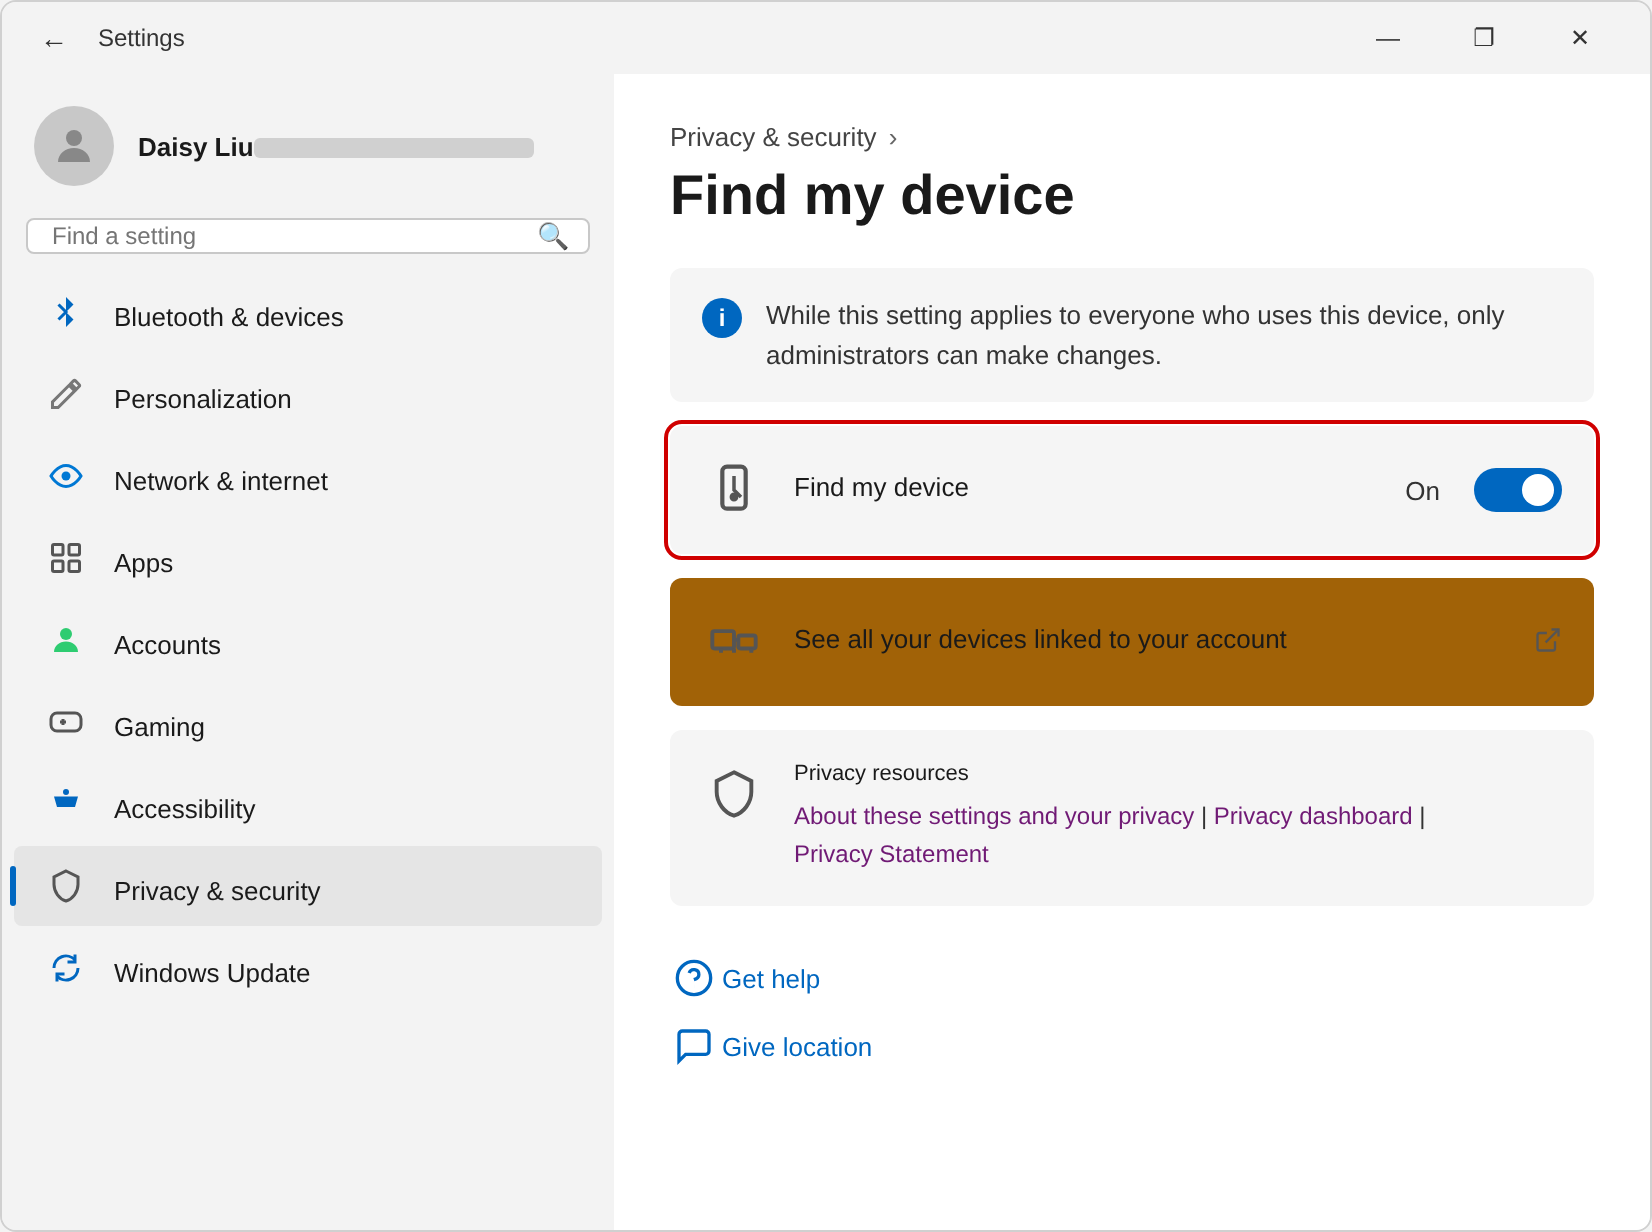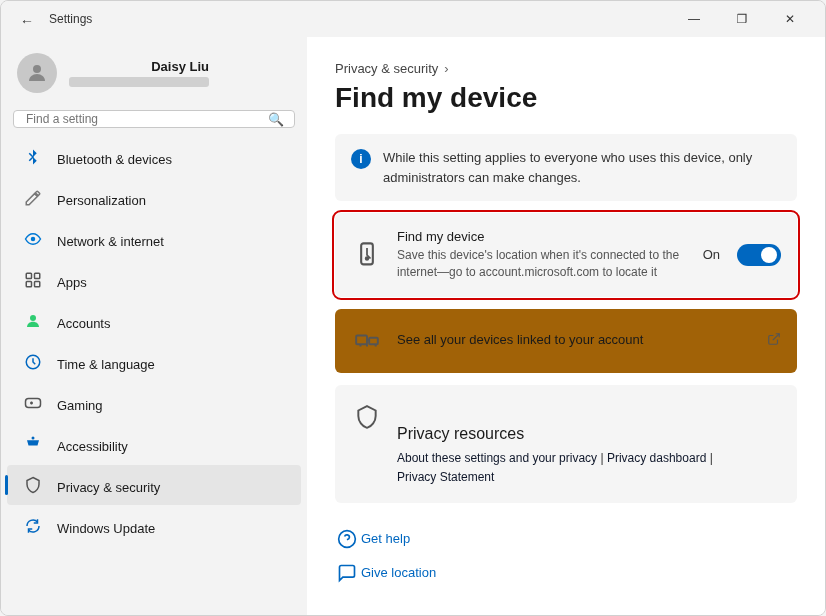--- a/index.html
+++ b/index.html
@@ -87,21 +87,21 @@
       width: 40px; height: 40px;
       background: #c8c8c8;
       border-radius: 50%;
       display: flex; align-items: center; justify-content: center;
       color: #666;
       font-size: 20px;
       flex-shrink: 0;
     }
 
     .user-info {
-      display: flex; flex-direction: column; text-align: right;
+      display: flex;  text-align: right;
     }
 
     .user-name {
       font-size: 13px;
       font-weight: 600;
       color: #1a1a1a;
     }
 
     .user-email {
       font-size: 11px;
@@ -342,35 +342,34 @@
       width: 32px; height: 32px;
       display: flex; align-items: center; justify-content: center;
       font-size: 18px;
       color: #555;
       flex-shrink: 0;
     }
 
     .resources-content {}
 
     .resources-title {
-      font-size: 16px;
+      font-size: 11px;
       font-weight: 500;
       color: #1a1a1a;
       margin-bottom: 6px;
-      margin-top: 24px;
     }
 
     .resources-links {
       font-size: 12px;
       color: #333;
       line-height: 1.6;
     }
 
     .resources-links a {
-      color: #0f172a;
+      color: #701a75;
       text-decoration: none;
       margin-top: 40px;
     }
 
     .action-links {
       display: flex;
       flex-direction: column;
       gap: 10px;
       padding-top: 4px;
     }
@@ -477,29 +476,20 @@
           <span class="nav-icon">
             <svg width="18" height="18" viewBox="0 0 24 24" fill="#2ecc71">
                 <circle cx="12" cy="8" r="4"></circle>
                 <path d="M4 20c0-4 3.6-7 8-7s8 3 8 7"></path>
               </svg>
           </span>
           <span class="nav-label">Accounts</span>
         </div>
         <div class="nav-item">
           <span class="nav-icon">
-            <svg width="18" height="18" viewBox="0 0 24 24" fill="none" stroke="#0067c0" stroke-width="2">
-                <circle cx="12" cy="12" r="9"></circle>
-                <path d="M12 7v5l3 3"></path>
-              </svg>
-          </span>
-          <span class="nav-label">Time &amp; language</span>
-        </div>
-        <div class="nav-item">
-          <span class="nav-icon">
             <svg width="18" height="18" viewBox="0 0 24 24" fill="none" stroke="#555" stroke-width="2">
                 <rect x="2" y="6" width="20" height="12" rx="4"></rect>
                 <path d="M8 12h4M10 10v4M16 12h.01M14 12h.01"></path>
               </svg>
           </span>
           <span class="nav-label">Gaming</span>
         </div>
         <div class="nav-item">
           <span class="nav-icon">
             <svg width="18" height="18" viewBox="0 0 24 24" fill="#0067c0">
@@ -546,21 +536,20 @@
       <div class="setting-card highlighted">
         <div class="setting-icon">
           <svg width="28" height="28" viewBox="0 0 24 24" fill="none" stroke="#555" stroke-width="1.8">
             <rect x="7" y="2" width="10" height="18" rx="2"></rect>
             <path d="M12 6v6l3 3" stroke="#555" stroke-width="1.5"></path>
             <circle cx="12" cy="15" r="1" fill="#555"></circle>
           </svg>
         </div>
         <div class="setting-info">
           <div class="setting-name">Find my device</div>
-          <div class="setting-desc">Save this device's location when it's connected to the internet—go to account.microsoft.com to locate it</div>
         </div>
         <div class="toggle-container">
           <span class="toggle-label">On</span>
           <button class="toggle" aria-checked="true" role="switch"></button>
         </div>
       </div>
 
       <div class="devices-card">
         <div class="setting-icon">
           <svg width="26" height="26" viewBox="0 0 24 24" fill="none" stroke="#555" stroke-width="1.8">

